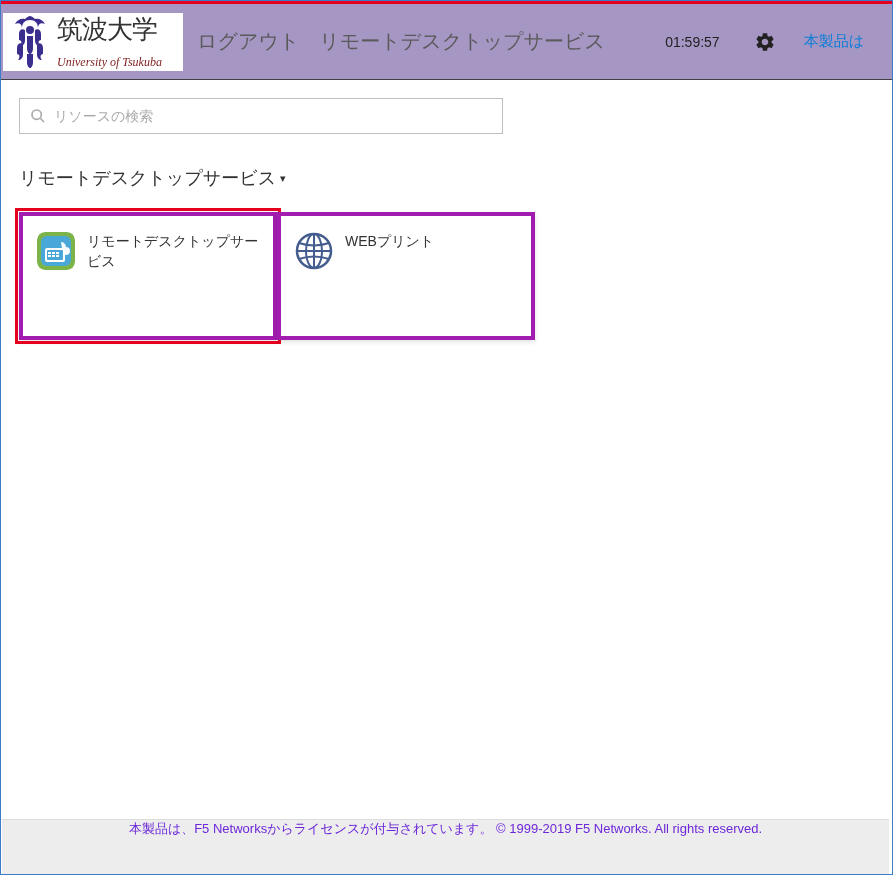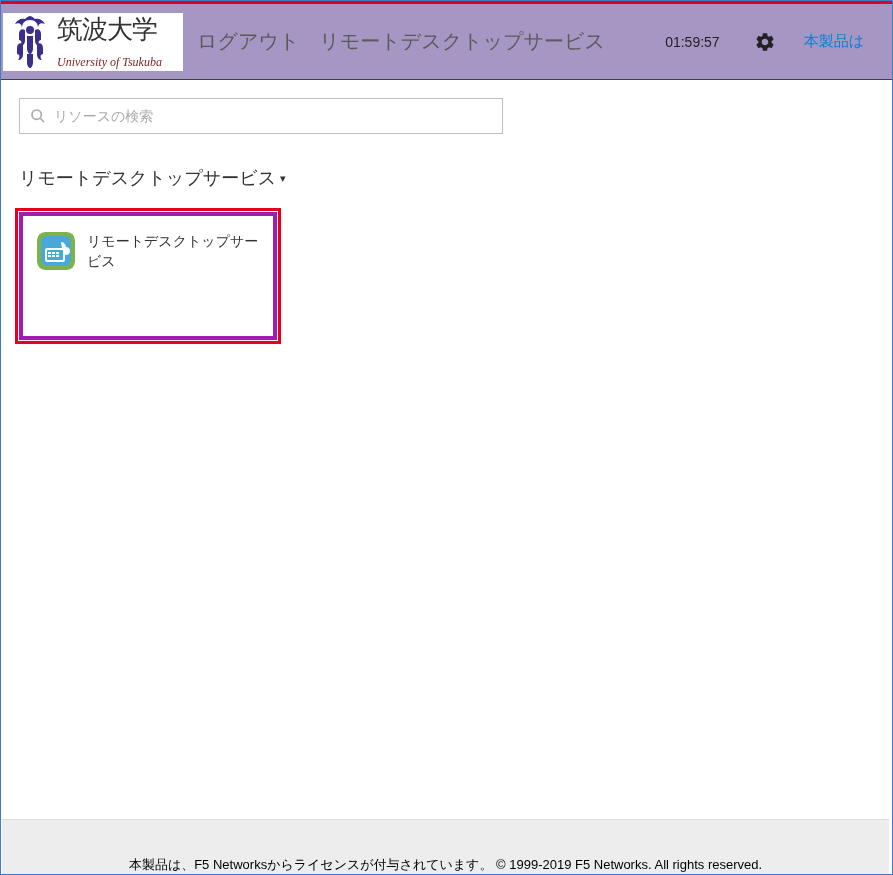--- a/index.html
+++ b/index.html
@@ -143,24 +143,24 @@
       line-height: 1.4;
     }
     .footer {
       position: absolute;
       bottom: 0;
       left: 1px;
       right: 3px;
       background: #ededed;
       height: 55px;
       display: flex;
-      align-items: flex-end;
+      align-items: flex-start;
       justify-content: center;
       font-size: 13px;
-      color: #000000;
+      color: #6d28d9;
       border-top: 1px solid #ddd;
     }
     .rds-icon-bg {
       border-radius: 8px;
     }
   </style>
 </head>
 <body>
 
 <div class="top-red-line"></div>
@@ -226,18 +226,31 @@
           <rect x="15" y="20" width="3" height="2" fill="#fff"></rect>
           <rect x="19" y="20" width="3" height="2" fill="#fff"></rect>
           <rect x="11" y="23" width="3" height="2" fill="#fff"></rect>
           <rect x="15" y="23" width="3" height="2" fill="#fff"></rect>
           <rect x="19" y="23" width="3" height="2" fill="#fff"></rect>
         </svg>
       </div>
       <div class="app-label">リモートデスクトップサービス</div>
     </div>
 
+    <div class="app-card">
+      <div class="app-icon">
+        <svg viewBox="0 0 38 38">
+          <circle cx="19" cy="19" r="17" fill="none" stroke="#445d8f" stroke-width="2.5"></circle>
+          <ellipse cx="19" cy="19" rx="8" ry="17" fill="none" stroke="#445d8f" stroke-width="2"></ellipse>
+          <line x1="2" y1="19" x2="36" y2="19" stroke="#445d8f" stroke-width="2"></line>
+          <line x1="19" y1="2" x2="19" y2="36" stroke="#445d8f" stroke-width="2"></line>
+          <path d="M4 11 Q19 16 34 11" fill="none" stroke="#445d8f" stroke-width="2"></path>
+          <path d="M4 27 Q19 22 34 27" fill="none" stroke="#445d8f" stroke-width="2"></path>
+        </svg>
+      </div>
+      <div class="app-label">WEBプリント</div>
+    </div>
   </div>
 </div>
 
 <div class="footer">
   <span>本製品は、F5 Networksからライセンスが付与されています。 © 1999-2019 F5 Networks. All rights reserved.</span>
 </div>
 
 </body></html>

